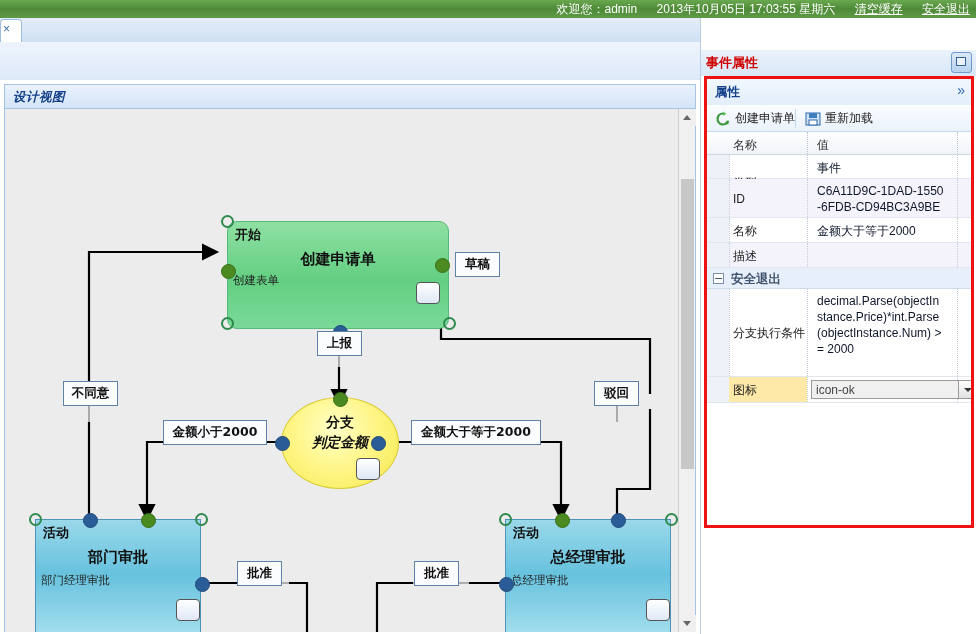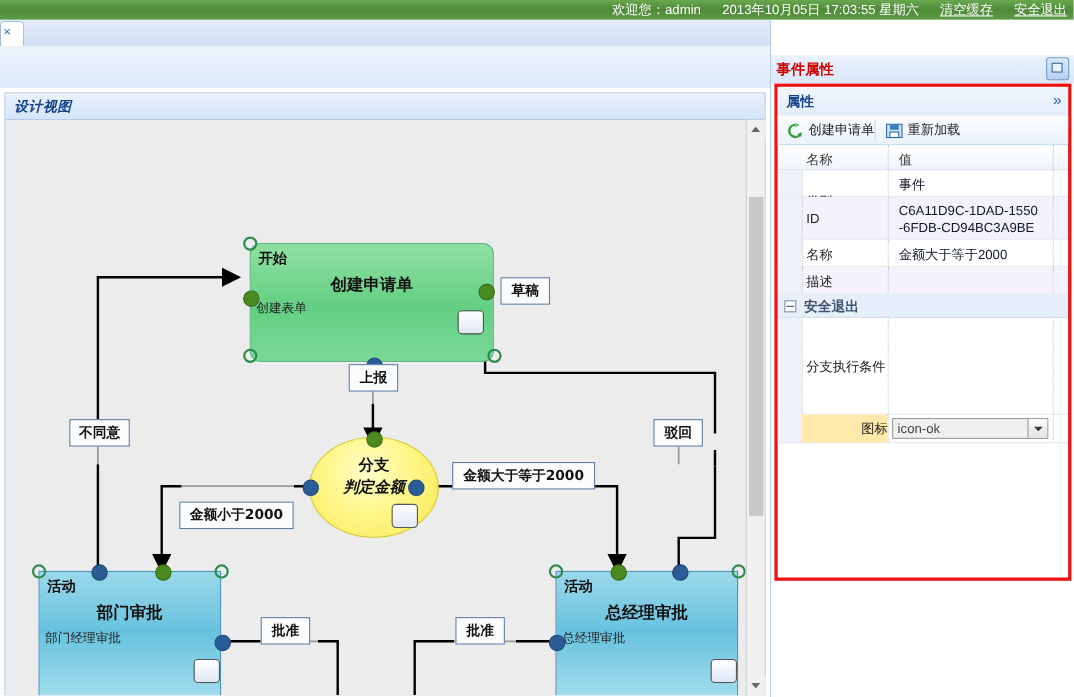--- a/index.html
+++ b/index.html
@@ -182,21 +182,21 @@
   .gval .lbl{position:absolute;left:26px;font-size:12px;color:#222;}
   .gval .val{position:absolute;left:110px;right:26px;font-size:12px;color:#0f172a;word-break:break-all;}
   .gval .sp1{position:absolute;left:22px;top:0;height:100%;border-left:1px dotted #c3ccd8;}
   .gval .sp2{position:absolute;left:100px;top:0;height:100%;border-left:1px dotted #c3ccd8;}
   .gval .sp3{position:absolute;left:250px;top:0;height:100%;border-left:1px dotted #c3ccd8;}
   .gval .gutter{position:absolute;left:0;top:0;width:22px;height:100%;background:#eef2f8;}
   .gval.alt .gutter{background:#eef2f8;}
 
   .selcell{background:#ffe9a8 !important;}
   .combo{
-    position:absolute;left:104px;top:3px;width:142px;height:19px;
+    position:absolute;left:104px;top:3px;width:166px;height:19px;
     border:1px solid #9a9a9a;background:#f0f0f0;box-sizing:border-box;cursor:pointer;
   }
   .combo .txt{position:absolute;left:4px;top:2px;font-size:12px;color:#444;}
   .combo .btn{
     position:absolute;right:0;top:0;width:17px;height:17px;
     background:linear-gradient(to bottom,#fdfdfd,#e2e2e2);border-left:1px solid #9a9a9a;
   }
   .combo .btn:after{
     content:"";position:absolute;left:5px;top:7px;
     border-left:4px solid transparent;border-right:4px solid transparent;
@@ -324,21 +324,21 @@
     <span class="port b" style="left:606px;top:404px;"></span>
     <span class="port b" style="left:494px;top:468px;"></span>
 
     <span class="handle" style="left:494px;top:404px;"></span>
     <span class="handle" style="left:660px;top:404px;"></span>
 
     <div class="elabel" style="left:450px;top:143px;width:45px;">草稿</div>
     <div class="elabel" style="left:312px;top:222px;width:45px;">上报</div>
     <div class="elabel" style="left:58px;top:272px;width:55px;">不同意</div>
     <div class="elabel" style="left:589px;top:272px;width:45px;">驳回</div>
-    <div class="elabel" style="left:158px;top:311px;width:104px;margin-top:36px;">金额小于2000</div>
+    <div class="elabel" style="left:158px;top:311px;width:104px;">金额小于2000</div>
     <div class="elabel" style="left:406px;top:311px;width:130px;">金额大于等于2000</div>
     <div class="elabel" style="left:232px;top:452px;width:45px;">批准</div>
     <div class="elabel" style="left:409px;top:452px;width:45px;">批准</div>
 
   </div>
 
   <div id="vsb">
     <div class="arrow up">
         <i></i>
       </div>
@@ -437,23 +437,24 @@
         <span class="ex"></span>
         <span class="t">安全退出</span>
       </div>
 
       <div class="grow gval" style="height:88px;">
         <span class="gutter"></span>
           <span class="sp1"></span>
           <span class="sp2"></span>
           <span class="sp3"></span>
         <span class="lbl" style="top:36px;">分支执行条件</span>
-      </div>
-
-      <div class="grow gval" style="height:26px;text-align:right;">
+        <span class="val" style="top:4px;line-height:16px;">decimal.Parse(objectInstance.Price)*int.Parse(objectInstance.Num) &gt;= 2000</span>
+      </div>
+
+      <div class="grow gval" style="height:26px;">
         <span class="gutter"></span>
           <span class="sp1"></span>
           <span class="sp2"></span>
           <span class="sp3"></span>
         <span class="lbl selcell" style="top:0;left:22px;width:78px;height:100%;padding-left:4px;box-sizing:border-box;line-height:26px;">图标</span>
         <span class="combo">
           <span class="txt">icon-ok</span>
           <span class="btn"></span>
         </span>
       </div>

